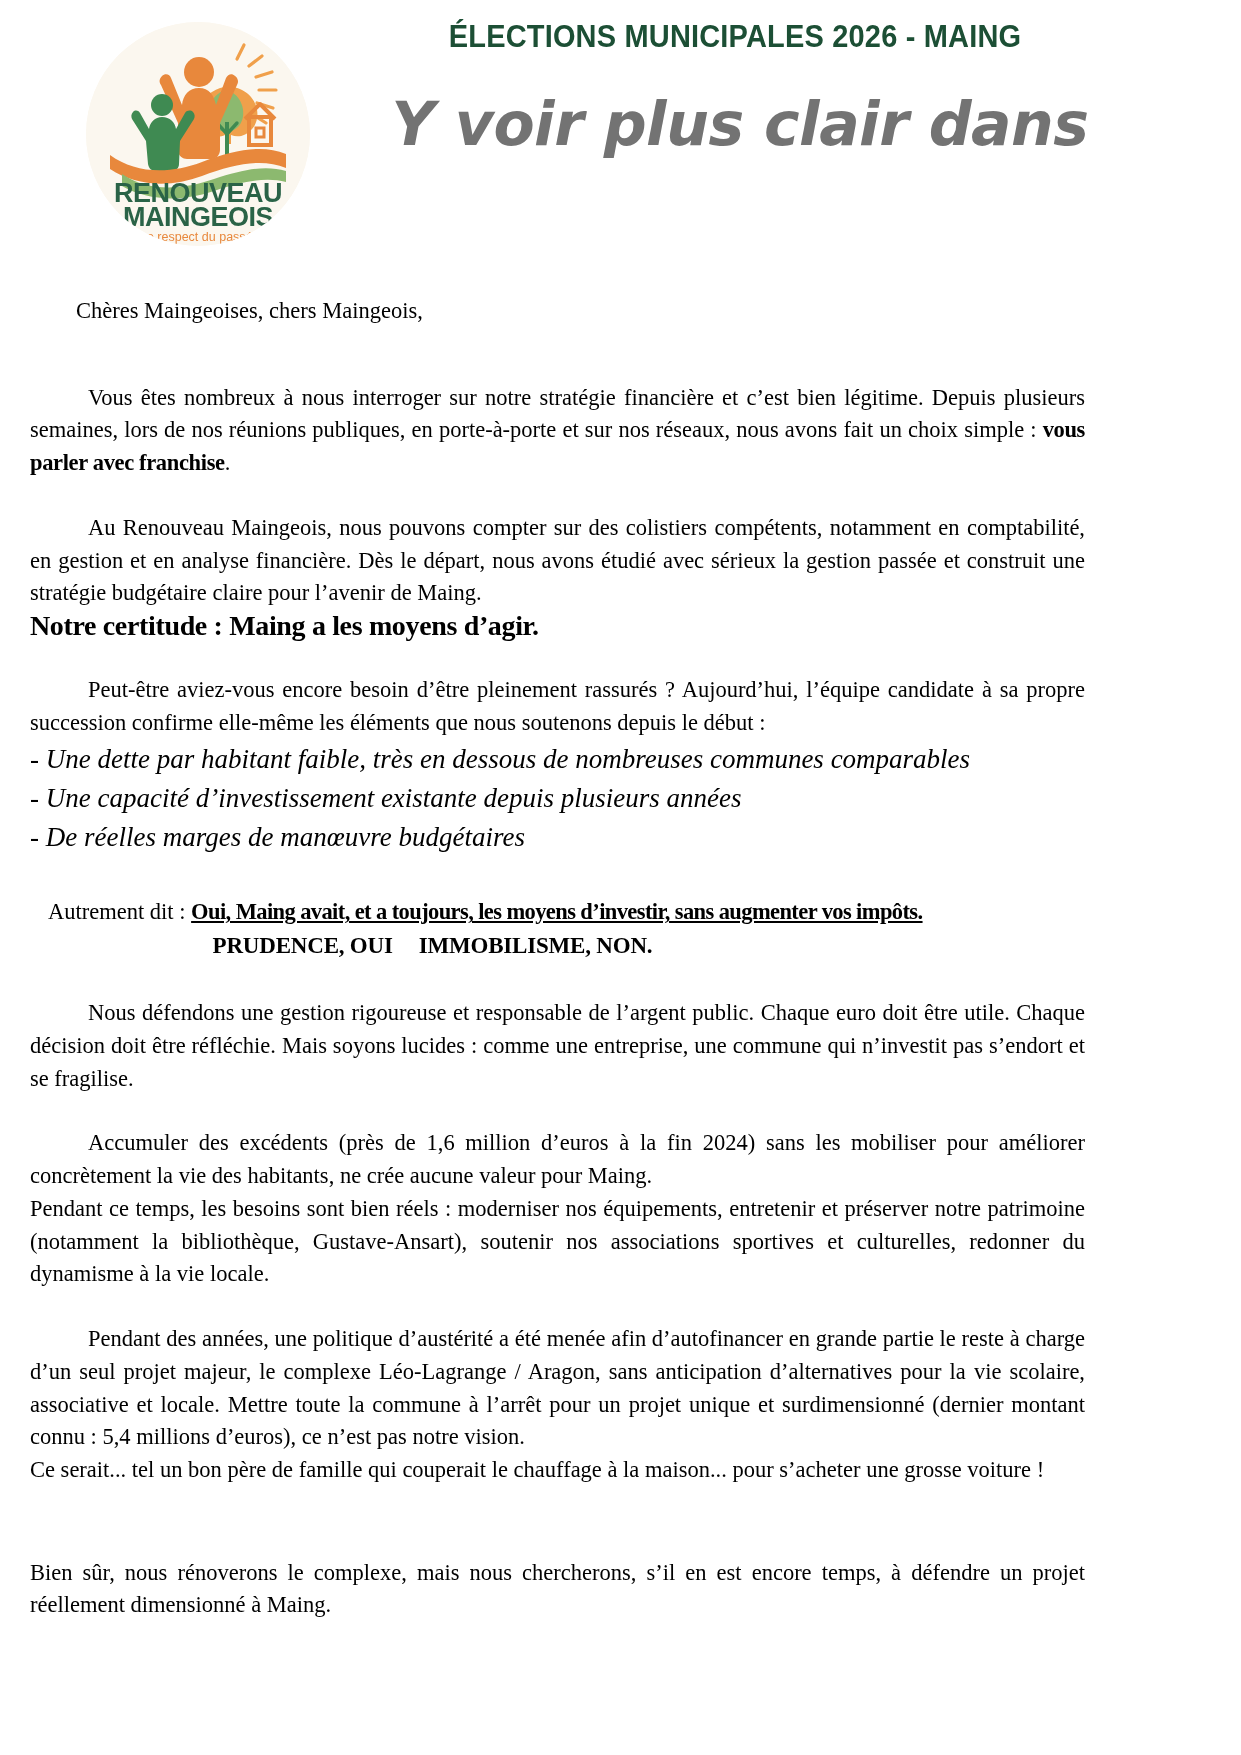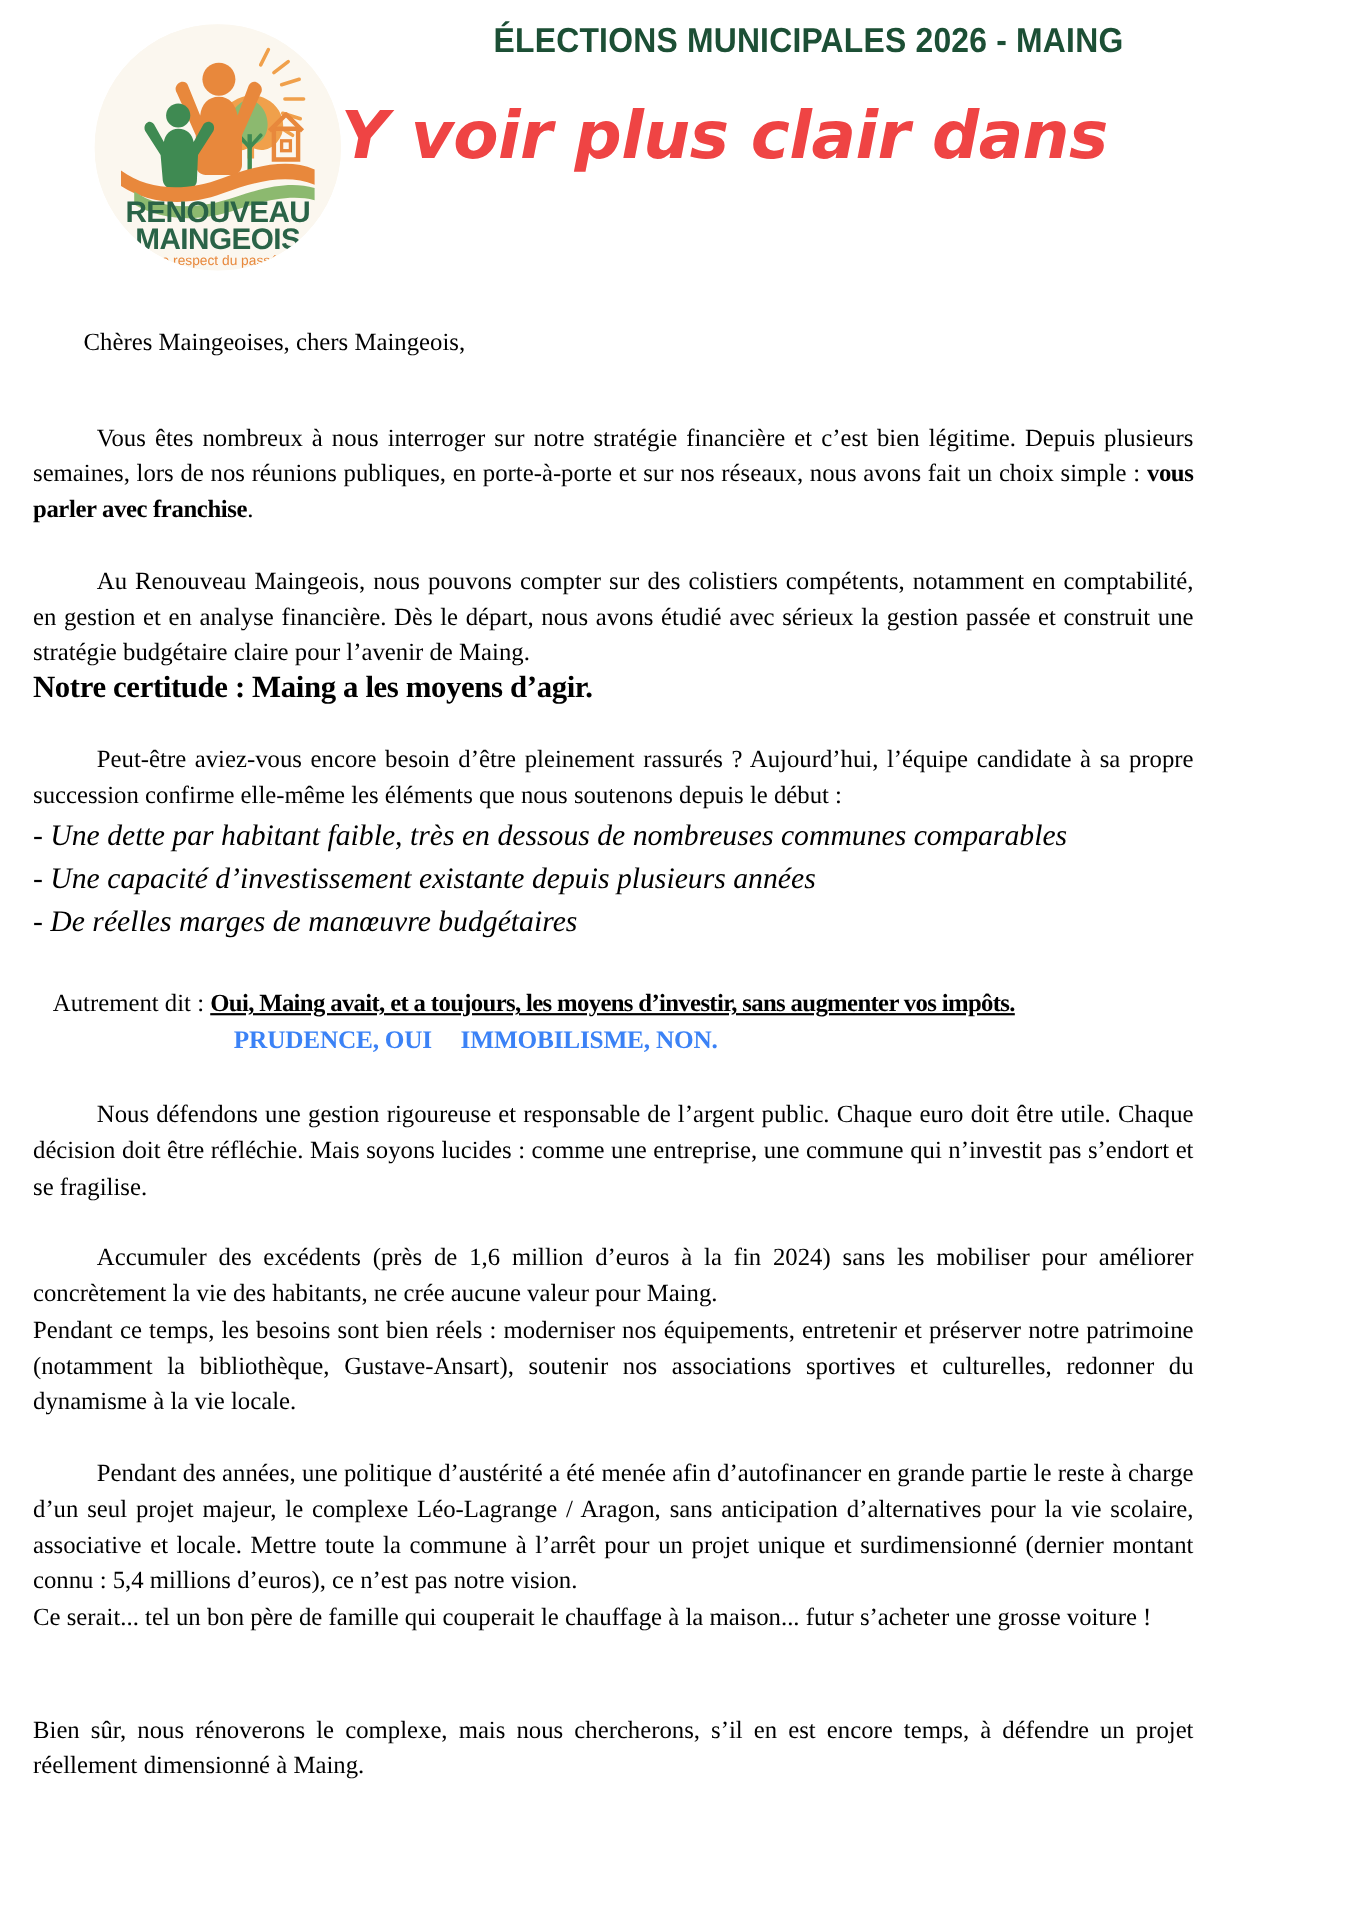--- a/index.html
+++ b/index.html
@@ -56,22 +56,22 @@
     transform: scaleX(0.92);
     transform-origin: center top;
     white-space: nowrap;
   }
 
   .header-slogan {
     position: absolute;
     left: 310px;
     top: 88px;
     width: 860px;
-    text-align: left;
-    color: #ef4444;
+    text-align: center;
+    color: #737373;
     font-family: "DejaVu Sans", sans-serif;
     font-weight: bold;
     font-style: italic;
     font-size: 60px;
     line-height: 1.22;
     letter-spacing: -0.5px;
   }
   .header-slogan .l1 { display:block; }
   .header-slogan .l2 { display:block; }
 
@@ -114,21 +114,21 @@
     font-size: 22.5px;
     line-height: 1.5;
     text-align: left;
     padding-left: 18px;
   }
   .autrement .bold { letter-spacing: -0.6px; text-decoration: underline; }
 
   .slogan2 {
     margin: 4px 0 0 0;
     text-align: center;
-    color: #3b82f6;
+    color: #000000;
     font-weight: bold;
     font-size: 23px;
     letter-spacing: -0.2px;
     padding-right: 250px;
   }
   .slogan2 .gap { display:inline-block; width: 26px; }
 
   .kicker {
     margin: 0;
     font-size: 28px;
@@ -221,21 +221,21 @@
     <p class="para"><span class="indent"></span><span>Nous défendons une gestion rigoureuse et responsable de l’argent public. Chaque euro doit être utile. Chaque décision doit être réfléchie. Mais soyons lucides : comme une entreprise, une commune qui n’investit pas s’endort et se fragilise.</span></p>
 
     <div class="spacer-md"></div>
 
     <p class="para"><span class="indent"></span><span>Accumuler des excédents (près de 1,6 million d’euros à la fin 2024) sans les mobiliser pour améliorer concrètement la vie des habitants, ne crée aucune valeur pour Maing.</span></p>
     <p class="para"><span>Pendant ce temps, les besoins sont bien réels : moderniser nos équipements, entretenir et préserver notre patrimoine (notamment la bibliothèque, Gustave-Ansart), soutenir nos associations sportives et culturelles, redonner du dynamisme à la vie locale.</span></p>
 
     <div class="spacer-md"></div>
 
     <p class="para"><span class="indent"></span><span>Pendant des années, une politique d’austérité a été menée afin d’autofinancer en grande partie le reste à charge d’un seul projet majeur, le complexe Léo-Lagrange / Aragon, sans anticipation d’alternatives pour la vie scolaire, associative et locale. Mettre toute la commune à l’arrêt pour un projet unique et surdimensionné (dernier montant connu : 5,4 millions d’euros), ce n’est pas notre vision.</span></p>
-    <p class="para"><span>Ce serait... tel un bon père de famille qui couperait le chauffage à la maison... futur s’acheter une grosse voiture !</span></p>
+    <p class="para"><span>Ce serait... tel un bon père de famille qui couperait le chauffage à la maison... pour s’acheter une grosse voiture !</span></p>
 
     <div class="spacer-lg"></div>
 
 
     <div class="spacer-md"></div>
 
     <p class="para"><span>Bien sûr, nous rénoverons le complexe, mais nous chercherons, s’il en est encore temps, à défendre un projet réellement dimensionné à Maing.</span></p>
 
   </div>
 </div>

